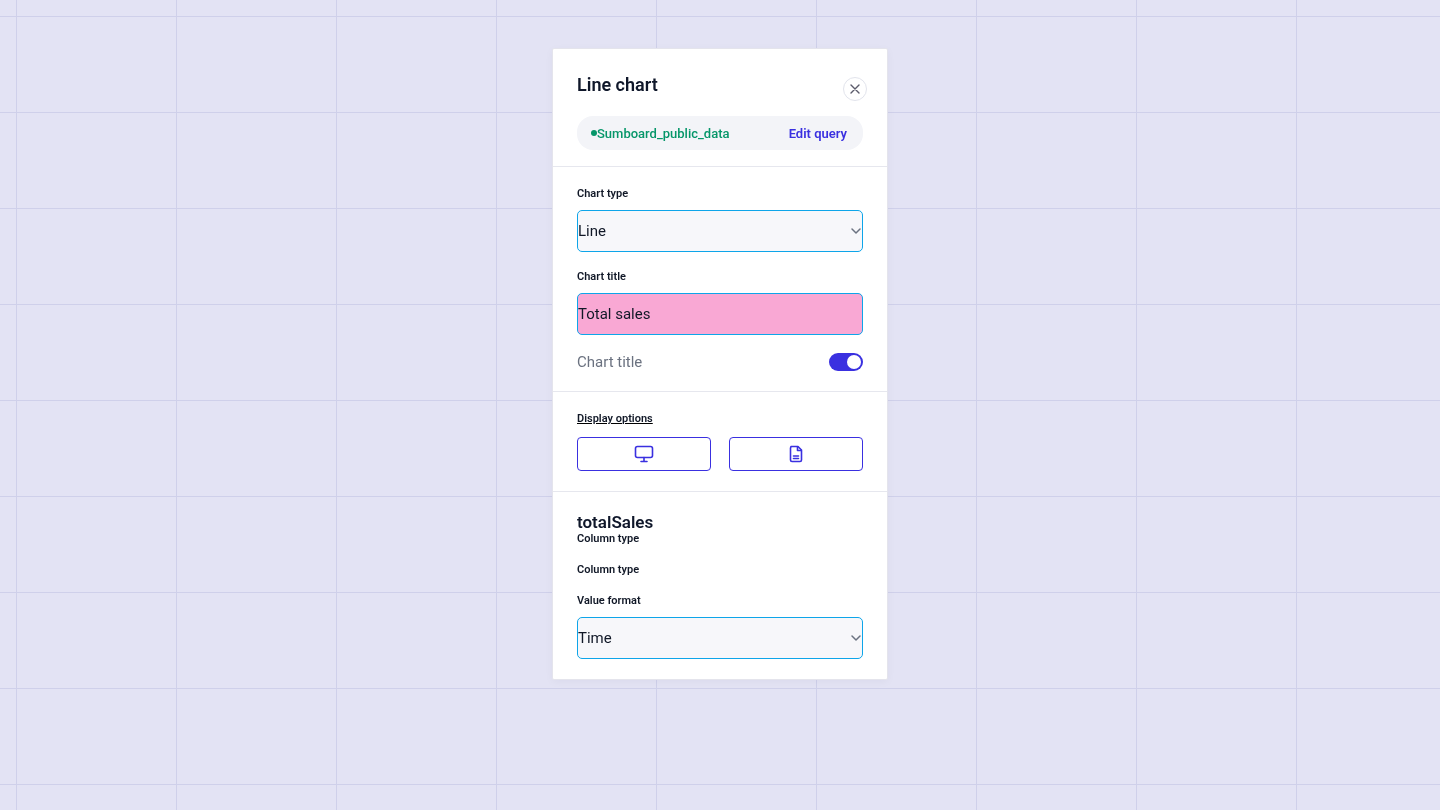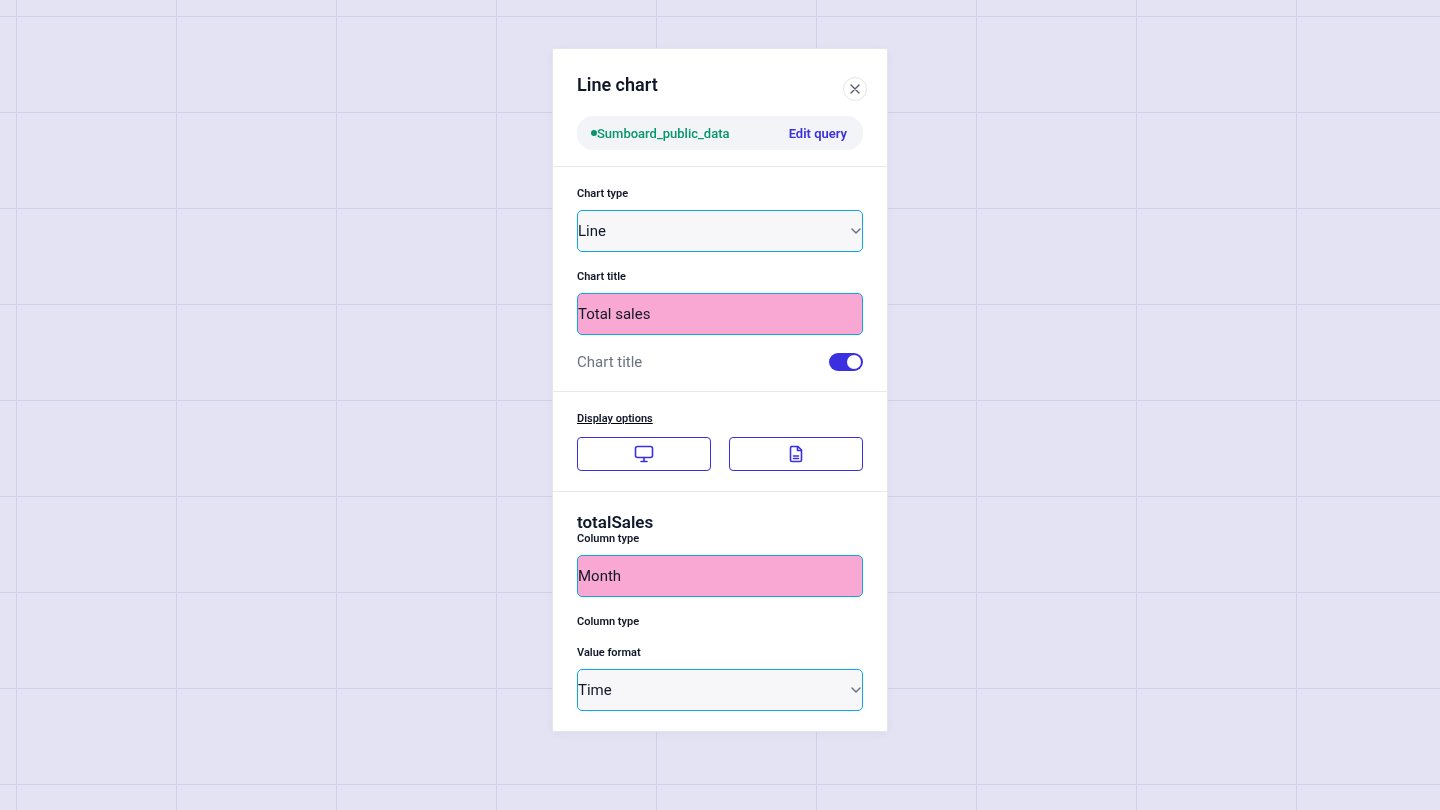--- a/index.html
+++ b/index.html
@@ -227,23 +227,20 @@
     </div>
   </div>
 
   <div class="divider"></div>
 
   <div class="section">
     <div class="column-title">totalSales</div>
 
     <div class="field">
       <span class="field-label">Column type</span>
-      <div class="input">
-        <span>Month</span>
-      </div>
     </div>
 
     <div class="field">
       <span class="field-label">Column type</span>
     </div>
 
     <div class="field">
       <span class="field-label">Value format</span>
       <div class="select">
         <span>Time</span>

